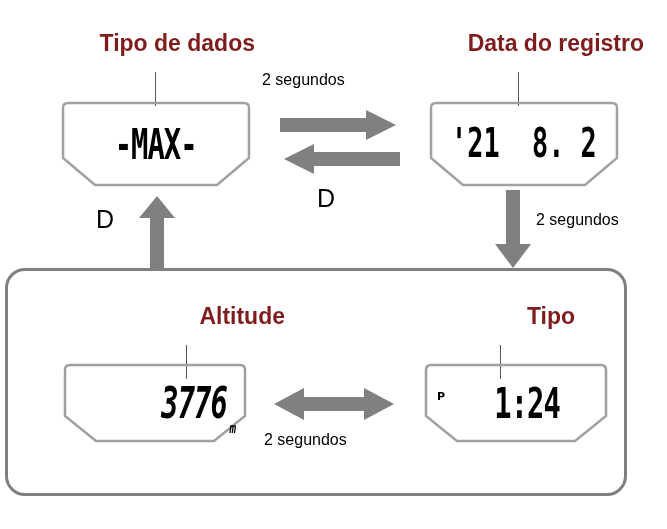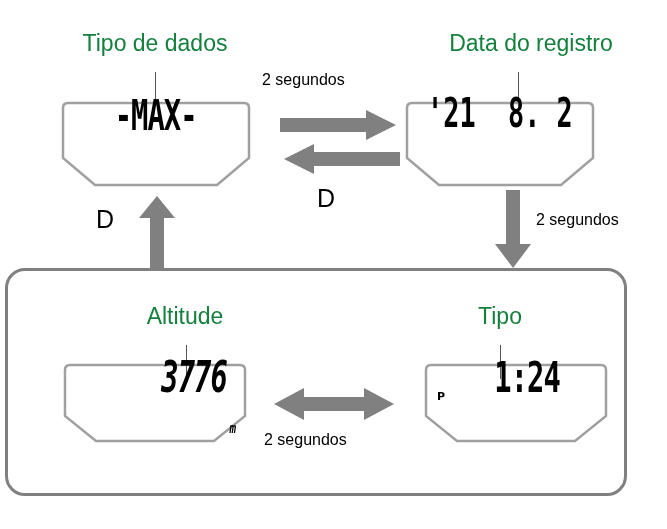--- a/index.html
+++ b/index.html
@@ -14,24 +14,24 @@
     font-family: "Liberation Sans", sans-serif;
     color: #000000;
   }
 
   
   .abs { position: absolute; }
 
   
   .caption {
     font-size: 23px;
-    font-weight: 400;
-    color: #15803d;
+    font-weight: 700;
+    color: #7f1d1d;
     white-space: nowrap;
-    text-align: center;
+    text-align: right;
     line-height: 1;
   }
 
   
   .leader {
     position: absolute;
     width: 1px;
     background: #555555;
   }
 
@@ -43,21 +43,21 @@
     position: absolute;
     inset: 0;
     width: 100%;
     height: 100%;
     overflow: visible;
   }
   .lcd .screen {
     position: absolute;
     inset: 0;
     display: flex;
-    align-items: flex-start;
+    align-items: center;
     justify-content: center;
   }
 
   
   .lcdtext {
     font-family: "DejaVu Sans Mono", monospace;
     font-weight: 700;
     color: #000000;
     letter-spacing: 1px;
     line-height: 1;
@@ -130,21 +130,21 @@
     <path d="M 8 3 L 184 3 Q 189 3 189 8 L 189 58 L 157 85 L 35 85 L 3 58 L 3 8 Q 3 3 8 3 Z" fill="none" stroke="#a0a0a0" stroke-width="2.5"></path>
   </svg>
   <div class="screen">
     <span class="lcdtext lcd-max">-MAX-</span>
   </div>
 </div>
 
 <div class="caption abs" style="left:418px; top:32px; width:226px;">Data do registro</div>
 <div class="leader" style="left:518px; top:72px; height:34px;"></div>
 
-<div class="lcd" style="left:404px; top:100px; width:192px; height:88px;">
+<div class="lcd" style="left:428px; top:100px; width:192px; height:88px;">
   <svg class="frame" viewBox="0 0 192 88" preserveAspectRatio="none">
     <path d="M 8 3 L 184 3 Q 189 3 189 8 L 189 58 L 157 85 L 35 85 L 3 58 L 3 8 Q 3 3 8 3 Z" fill="none" stroke="#a0a0a0" stroke-width="2.5"></path>
   </svg>
   <div class="screen">
     <span class="lcdtext lcd-date">'21  8. 2</span>
   </div>
 </div>
 
 <div class="tlabel" style="left:262px; top:72px;">2 segundos</div>
 

